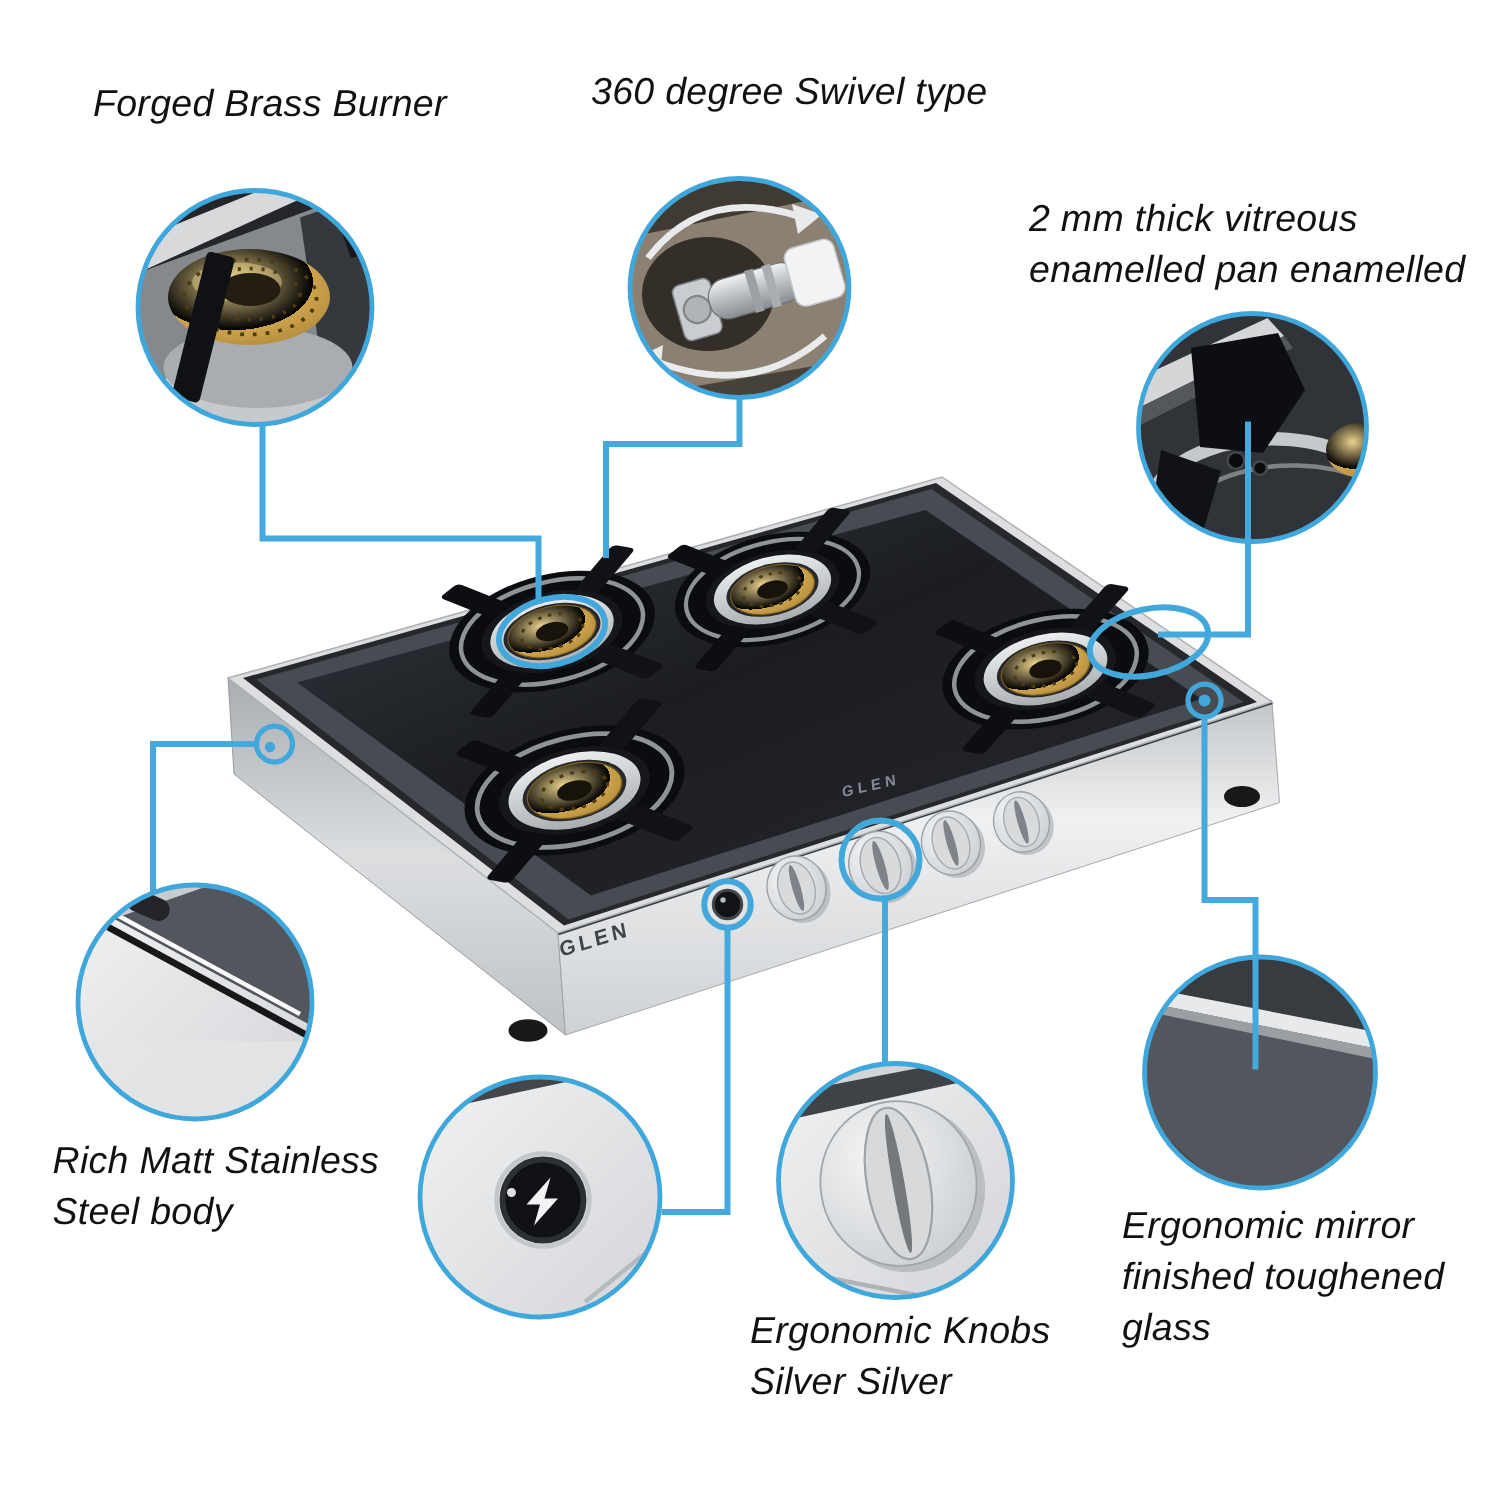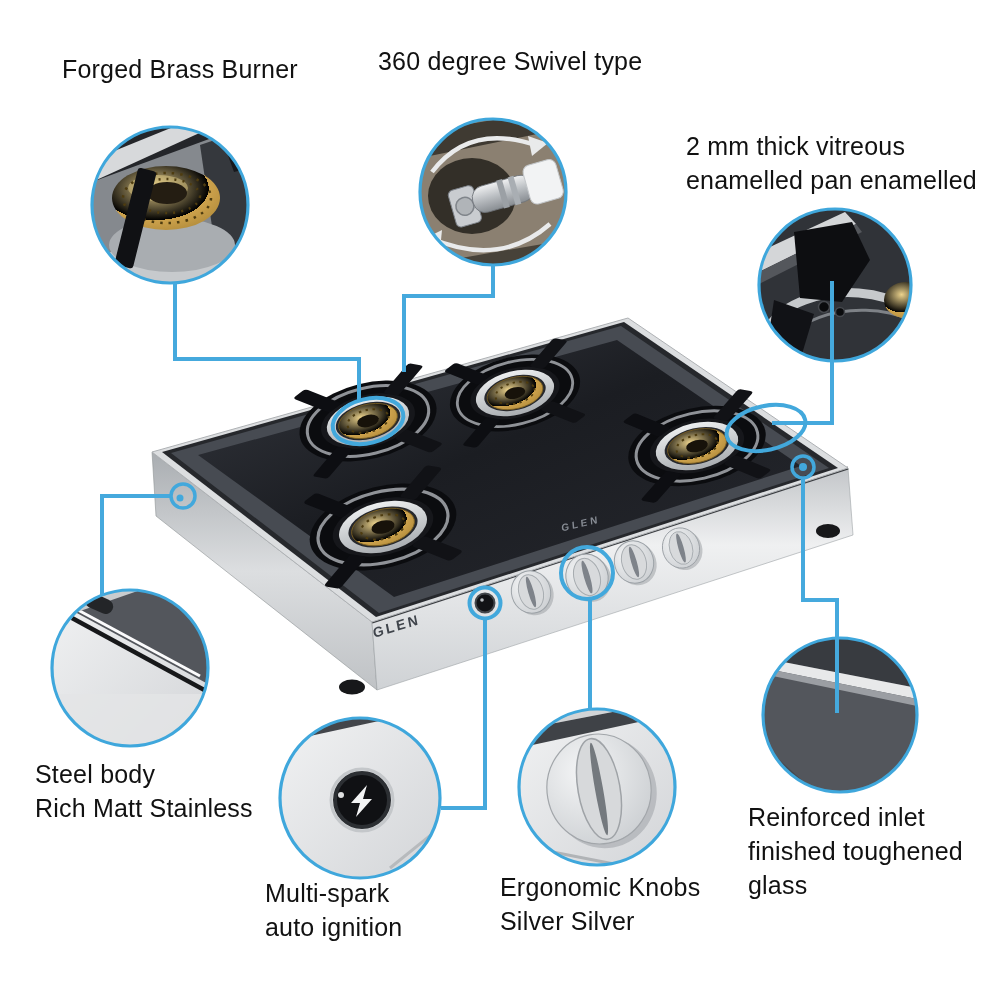--- a/index.html
+++ b/index.html
@@ -3,21 +3,21 @@
 <meta charset="utf-8">
 <style>
   html,body{margin:0;padding:0;background:#ffffff;}
   .canvas{
     position:relative;width:1000px;height:1000px;background:#ffffff;overflow:hidden;
     font-family:"Liberation Sans", sans-serif;
   }
   .stage{position:absolute;left:0;top:0;}
   .label{
     position:absolute;color:#111111;font-size:25px;line-height:34px;
-    letter-spacing:0.2px;white-space:nowrap;
+    letter-spacing:0.2px;white-space:nowrap;font-style:italic;
   }
   .label span{display:block;}
 </style>
 </head>
 <body>
 
 <div class="canvas">
 
   <svg class="stage" width="1000" height="1000" viewBox="0 0 1000 1000">
     <defs>
@@ -280,43 +280,39 @@
         <circle cx="803" cy="467" r="11" fill="none" stroke="#42a8dc" stroke-width="3.5"></circle>
         <circle cx="803" cy="467" r="4" fill="#42a8dc"></circle>
       </g>
     </g>
   </svg>
 
   <div class="label" style="left:62px;top:52px">
     <span>Forged Brass Burner</span>
   </div>
 
-  <div class="label" style="left:378px;top:44px">
+  <div class="label" style="left:394px;top:44px">
     <span>360 degree Swivel type</span>
   </div>
 
   <div class="label" style="left:686px;top:129px">
     <span>2 mm thick vitreous</span>
     <span>enamelled pan enamelled</span>
   </div>
 
   <div class="label" style="left:35px;top:757px">
+    <span>Rich Matt Stainless</span>
     <span>Steel body</span>
-    <span>Rich Matt Stainless</span>
-  </div>
-
-  <div class="label" style="left:265px;top:876px">
-    <span>Multi-spark</span>
-    <span>auto ignition</span>
-  </div>
+  </div>
+
 
   <div class="label" style="left:500px;top:870px">
     <span>Ergonomic Knobs</span>
     <span>Silver Silver</span>
   </div>
 
   <div class="label" style="left:748px;top:800px">
-    <span>Reinforced inlet</span>
+    <span>Ergonomic mirror</span>
     <span>finished toughened</span>
     <span>glass</span>
   </div>
 
 </div>
 
 </body></html>

